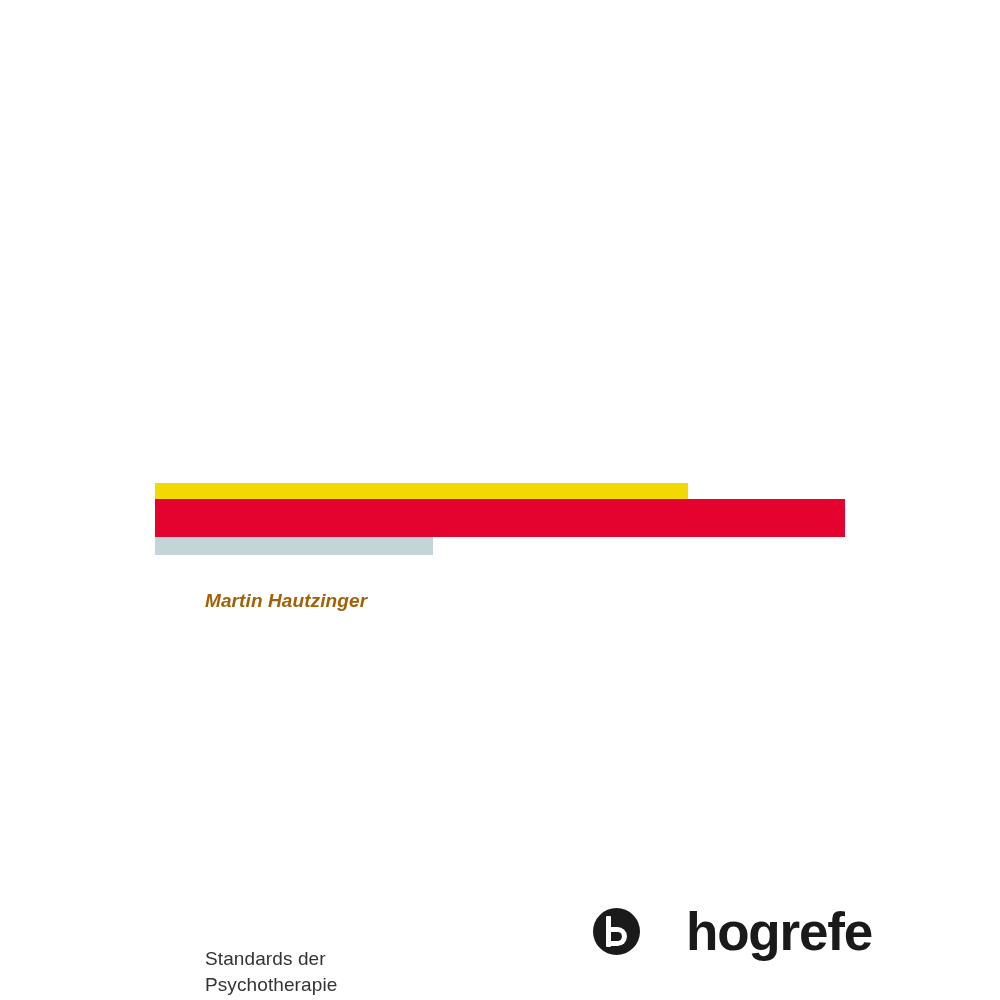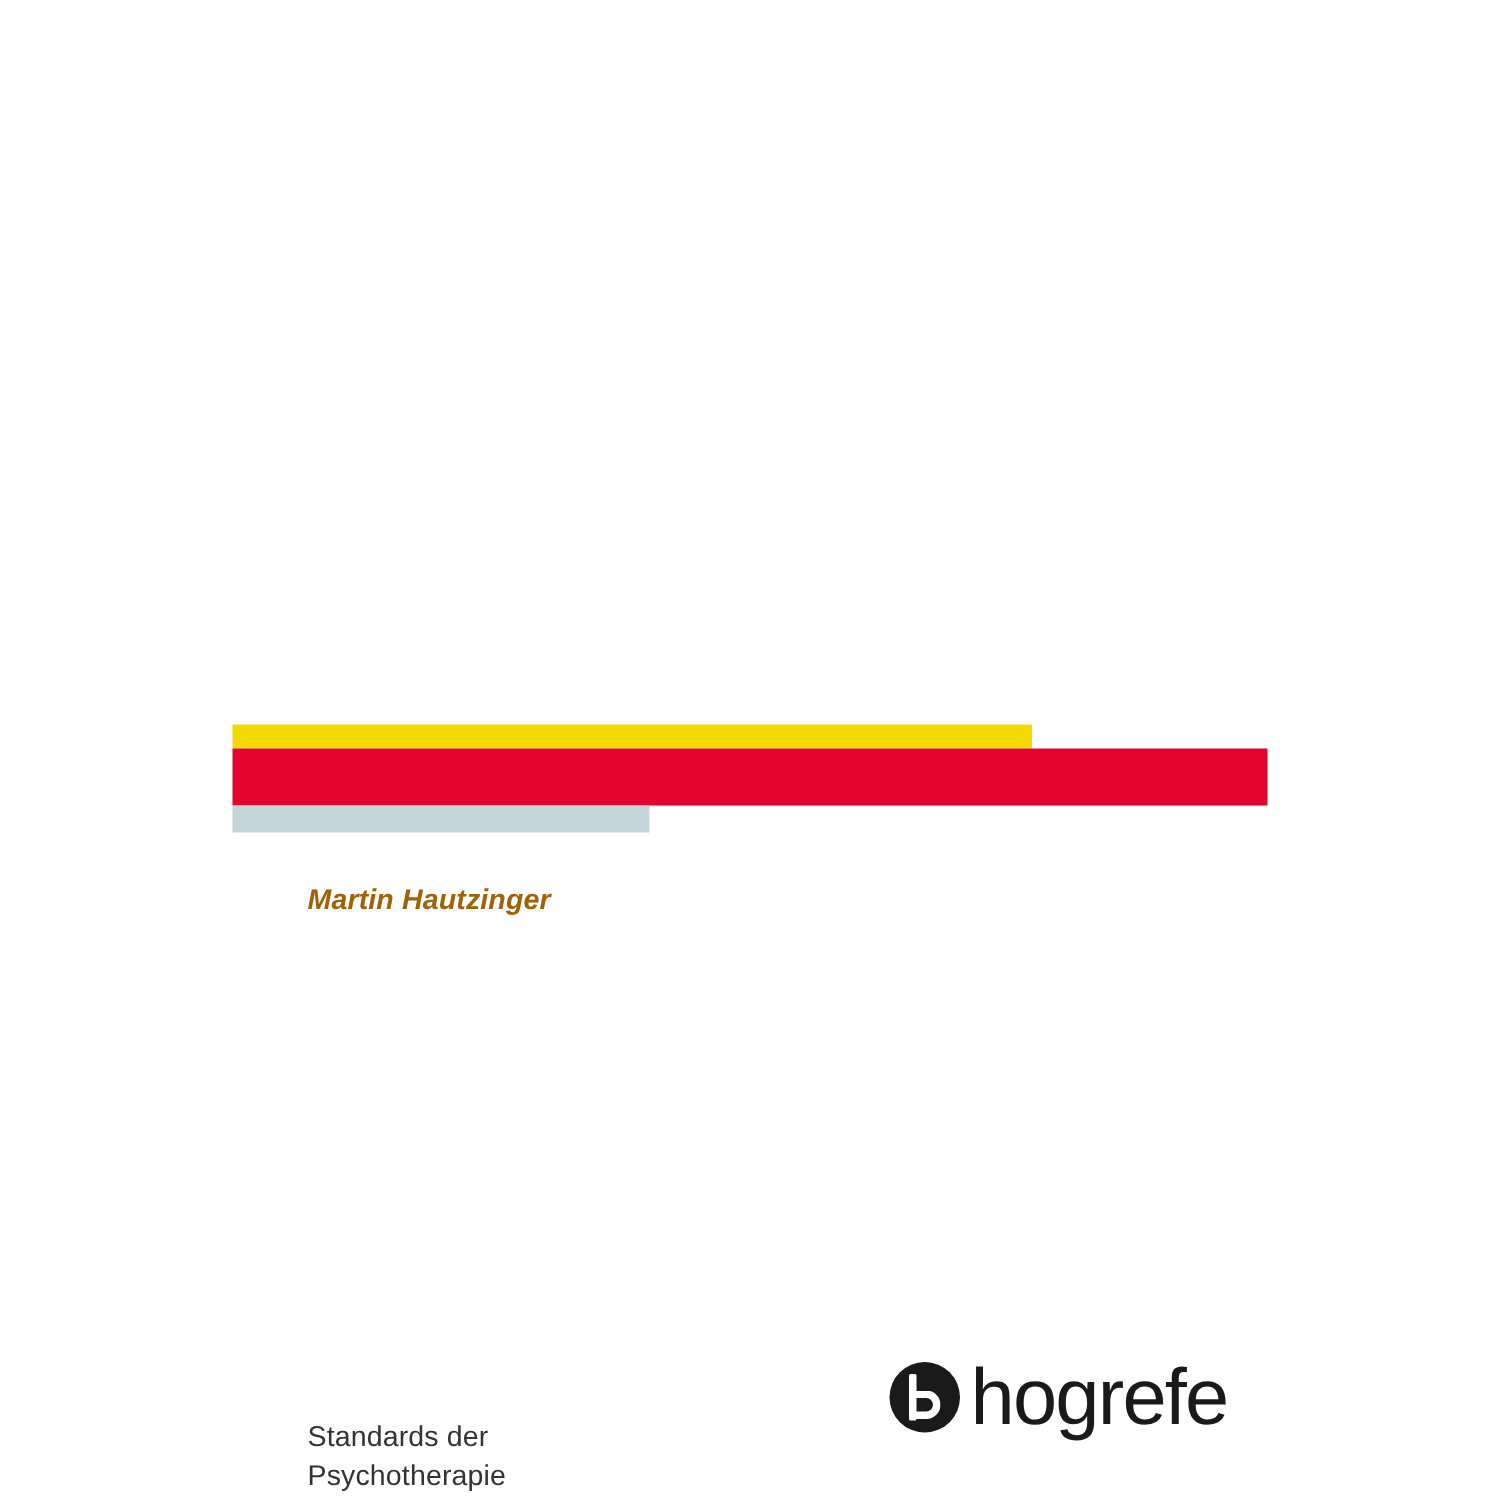--- a/index.html
+++ b/index.html
@@ -130,24 +130,25 @@
     top: 19px;
     width: 17px;
     height: 19px;
     border: 5px solid #ffffff;
     border-radius: 0 10px 10px 0;
     border-left: none;
     box-sizing: border-box;
   }
   .logo-text {
     font-size: 53px;
-    font-weight: normal;
+    font-weight: bold;
     color: #1a1a1a;
     letter-spacing: -1.2px;
     line-height: 1;
+    margin-left: 39px;
   }
 </style>
 </head>
 <body>
 
 <div class="cover">
 
 
   <div class="bar-yellow"></div>
   <div class="bar-red"></div>

